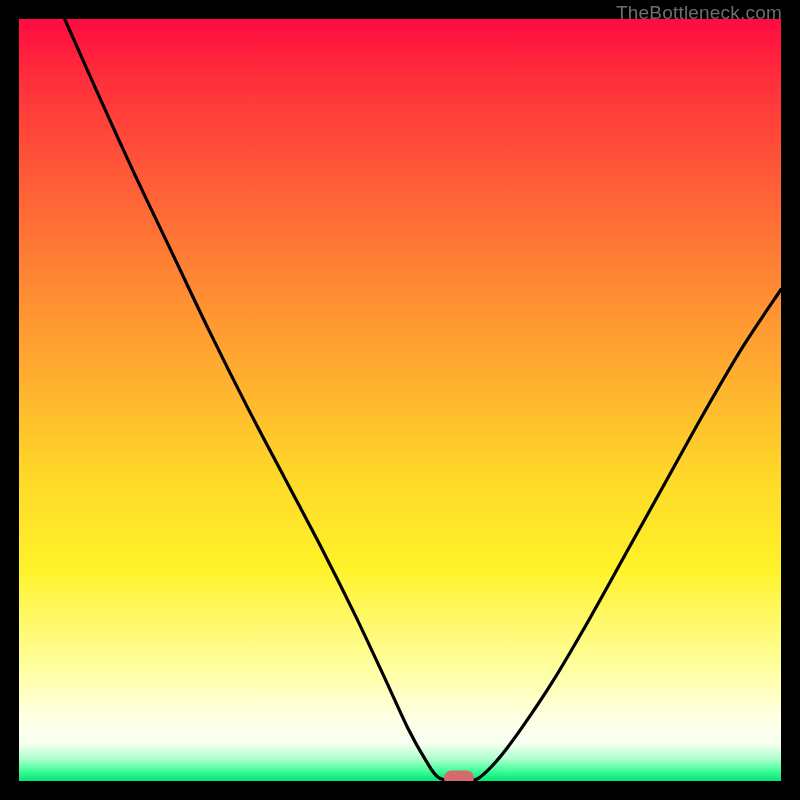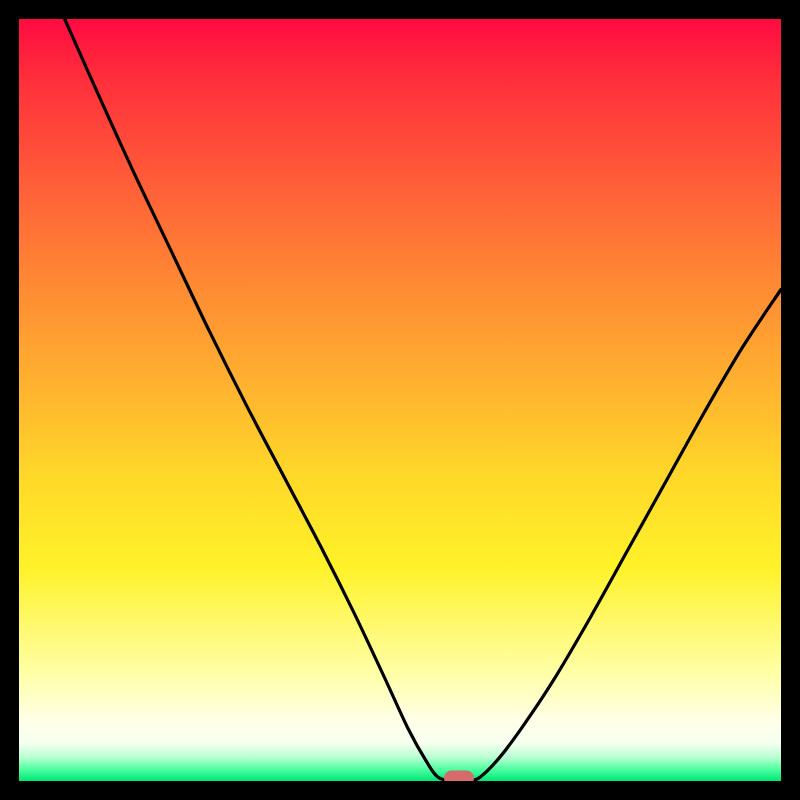--- a/index.html
+++ b/index.html
@@ -69,20 +69,21 @@
     border-radius: 8px;
     background: #d76a6a;
     transform: translate(-50%, -50%);
   }
 </style>
 </head>
 <body>
 
 <div class="frame">
 
+  <div class="attribution">TheBottleneck.com</div>
 
   <div class="plot-area">
 
     <div class="gradient-bg"></div>
 
     <svg class="curve-svg" viewBox="0 0 762 762" preserveAspectRatio="none">
       <path id="curve-path" fill="none" stroke="#000000" stroke-width="3.2" stroke-linecap="round" stroke-linejoin="round" d="M 45.72 0.00 C 50.80 11.43, 64.77 43.18, 76.20 68.58 C 87.63 93.98, 101.60 125.09, 114.30 152.40 C 127.00 179.71, 139.70 205.74, 152.40 232.41 C 165.10 259.08, 177.80 286.39, 190.50 312.42 C 203.20 338.45, 215.90 363.86, 228.60 388.62 C 241.30 413.38, 254.00 436.88, 266.70 461.01 C 279.40 485.14, 293.37 511.17, 304.80 533.40 C 316.23 555.63, 325.12 573.40, 335.28 594.36 C 345.44 615.32, 356.87 640.08, 365.76 659.13 C 374.65 678.18, 381.63 694.69, 388.62 708.66 C 395.61 722.63, 402.59 734.70, 407.67 742.95 C 412.75 751.21, 414.66 755.02, 419.10 758.19 C 423.55 761.37, 429.26 761.37, 434.34 762.00 C 439.42 762.63, 445.13 762.63, 449.58 762.00 C 454.02 761.37, 455.93 762.00, 461.01 758.19 C 466.09 754.38, 473.07 747.39, 480.06 739.14 C 487.05 730.88, 494.03 721.36, 502.92 708.66 C 511.81 695.96, 521.97 681.36, 533.40 662.94 C 544.83 644.53, 558.80 620.40, 571.50 598.17 C 584.20 575.95, 596.90 552.45, 609.60 529.59 C 622.30 506.73, 635.00 483.87, 647.70 461.01 C 660.40 438.15, 673.10 414.65, 685.80 392.43 C 698.50 370.21, 711.20 347.98, 723.90 327.66 C 736.60 307.34, 755.65 280.03, 762.00 270.51"></path>
     </svg>
 
     <div id="marker" class="marker" style="left: 440.436px; top: 758.952px; background: rgb(215, 106, 106);"></div>

